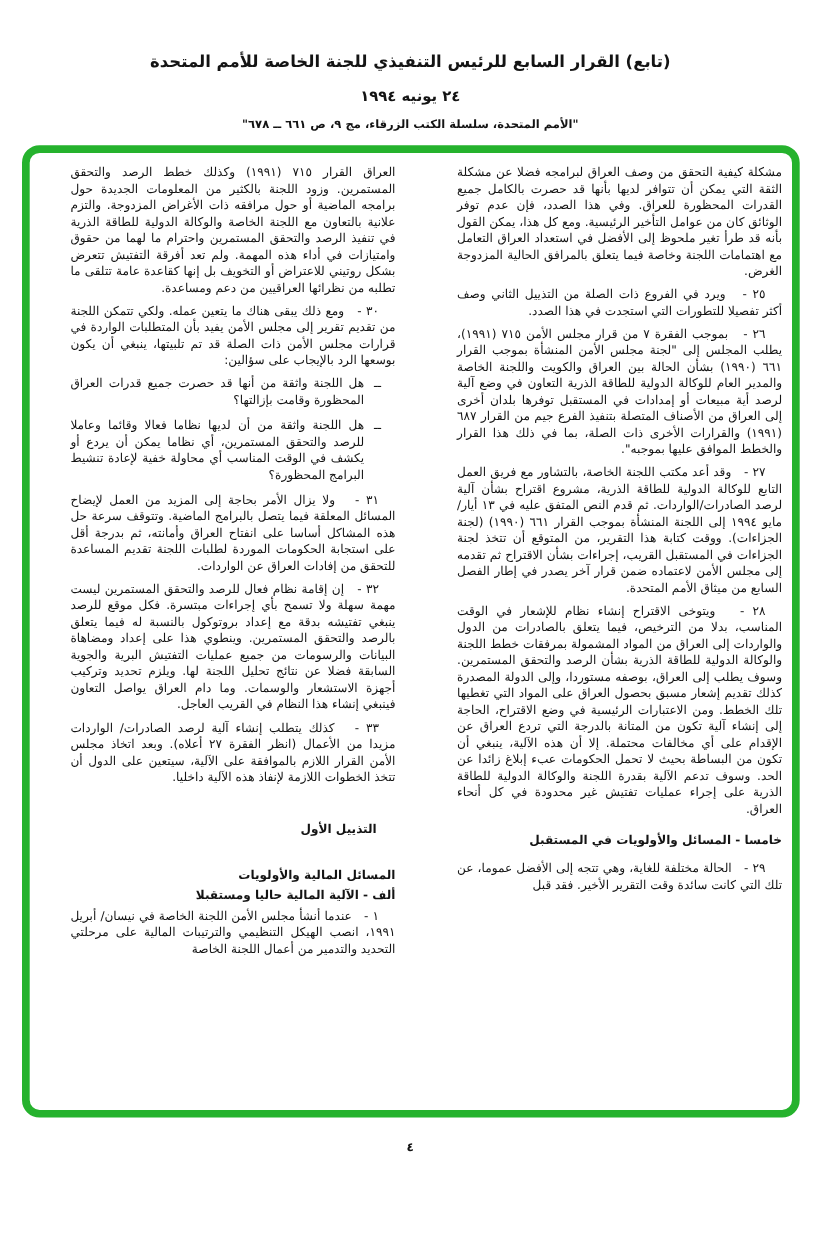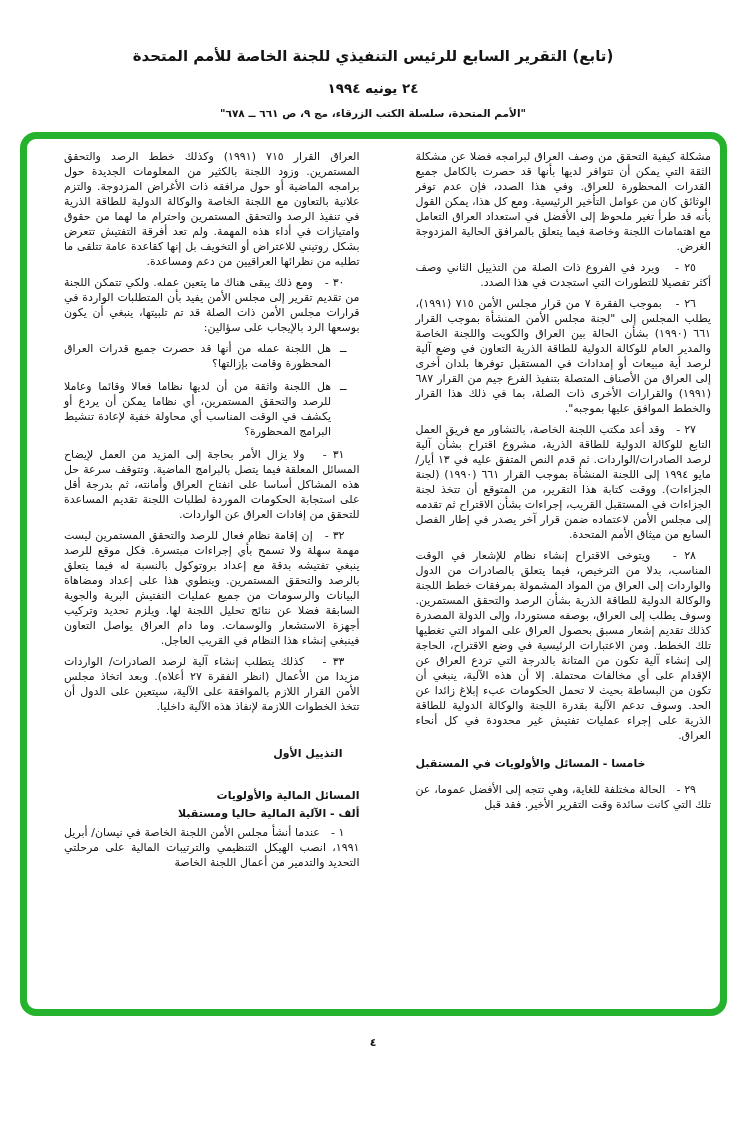--- a/index.html
+++ b/index.html
@@ -65,21 +65,21 @@
   }
   .para.cont { text-indent: 0; }
   .h-inline {
     font-size: 11px;
     font-weight: bold;
     margin: 10px 0 9px 0;
   }
   .h-center {
     font-size: 11px;
     font-weight: bold;
-    text-align: left;
+    text-align: right;
     margin: 13px 0 11px 0;
   }
   .h-appendix {
     font-size: 11px;
     font-weight: bold;
     margin: 32px 0 0 0;
     padding-right: 17px;
   }
   .h-sub {
     font-size: 11px;
@@ -109,21 +109,21 @@
     font-size: 11px;
     font-weight: bold;
   }
 </style>
 </head>
 <body>
 
 <div class="page">
 
   <div class="doc-header">
-    <div class="doc-title">(تابع) التقرير السابع للرئيس التنفيذي للجنة الخاصة للأمم المتحدة</div>
+    <div class="doc-title">(تابع) القرار السابع للرئيس التنفيذي للجنة الخاصة للأمم المتحدة</div>
     <div class="doc-date">٢٤ يونيه ١٩٩٤</div>
     <div class="doc-source">"الأمم المتحدة، سلسلة الكتب الزرقاء، مج ٩، ص ٦٦١ ــ ٦٧٨"</div>
   </div>
 
   <div class="frame">
     <div class="columns">
 
       <div class="col">
         <p class="para cont">مشكلة كيفية التحقق من وصف العراق لبرامجه فضلا عن مشكلة الثقة التي يمكن أن تتوافر لديها بأنها قد حصرت بالكامل جميع القدرات المحظورة للعراق. وفي هذا الصدد، فإن عدم توفر الوثائق كان من عوامل التأخير الرئيسية. ومع كل هذا، يمكن القول بأنه قد طرأ تغير ملحوظ إلى الأفضل في استعداد العراق التعامل مع اهتمامات اللجنة وخاصة فيما يتعلق بالمرافق الحالية المزدوجة الغرض.</p>
         <p class="para">٢٥ -&nbsp;&nbsp;&nbsp;ويرد في الفروع ذات الصلة من التذييل الثاني وصف أكثر تفصيلا للتطورات التي استجدت في هذا الصدد.</p>
@@ -132,21 +132,21 @@
         <p class="para">٢٨ -&nbsp;&nbsp;&nbsp;ويتوخى الاقتراح إنشاء نظام للإشعار في الوقت المناسب، بدلا من الترخيص، فيما يتعلق بالصادرات من الدول والواردات إلى العراق من المواد المشمولة بمرفقات خطط اللجنة والوكالة الدولية للطاقة الذرية بشأن الرصد والتحقق المستمرين. وسوف يطلب إلى العراق، بوصفه مستوردا، وإلى الدولة المصدرة كذلك تقديم إشعار مسبق بحصول العراق على المواد التي تغطيها تلك الخطط. ومن الاعتبارات الرئيسية في وضع الاقتراح، الحاجة إلى إنشاء آلية تكون من المتانة بالدرجة التي تردع العراق عن الإقدام على أي مخالفات محتملة. إلا أن هذه الآلية، ينبغي أن تكون من البساطة بحيث لا تحمل الحكومات عبء إبلاغ زائدا عن الحد. وسوف تدعم الآلية بقدرة اللجنة والوكالة الدولية للطاقة الذرية على إجراء عمليات تفتيش غير محدودة في كل أنحاء العراق.</p>
         <h3 class="h-center">خامسا - المسائل والأولويات في المستقبل</h3>
         <p class="para">٢٩ -&nbsp;&nbsp;&nbsp;الحالة مختلفة للغاية، وهي تتجه إلى الأفضل عموما، عن تلك التي كانت سائدة وقت التقرير الأخير. فقد قبل</p>
       </div>
 
       <div class="col">
         <p class="para cont">العراق القرار ٧١٥ (١٩٩١) وكذلك خطط الرصد والتحقق المستمرين. وزود اللجنة بالكثير من المعلومات الجديدة حول برامجه الماضية أو حول مرافقه ذات الأغراض المزدوجة. والتزم علانية بالتعاون مع اللجنة الخاصة والوكالة الدولية للطاقة الذرية في تنفيذ الرصد والتحقق المستمرين واحترام ما لهما من حقوق وامتيازات في أداء هذه المهمة. ولم تعد أفرقة التفتيش تتعرض بشكل روتيني للاعتراض أو التخويف بل إنها كقاعدة عامة تتلقى ما تطلبه من نظرائها العراقيين من دعم ومساعدة.</p>
         <p class="para">٣٠ -&nbsp;&nbsp;&nbsp;ومع ذلك يبقى هناك ما يتعين عمله. ولكي تتمكن اللجنة من تقديم تقرير إلى مجلس الأمن يفيد بأن المتطلبات الواردة في قرارات مجلس الأمن ذات الصلة قد تم تلبيتها، ينبغي أن يكون بوسعها الرد بالإيجاب على سؤالين:</p>
         <div class="bullet">
           <span class="dash">ــ</span>
-          <span class="bullet-text">هل اللجنة عمله من أنها قد حصرت جميع قدرات العراق المحظورة وقامت بإزالتها؟</span>
+          <span class="bullet-text">هل اللجنة واثقة من أنها قد حصرت جميع قدرات العراق المحظورة وقامت بإزالتها؟</span>
         </div>
         <div class="bullet">
           <span class="dash">ــ</span>
           <span class="bullet-text">هل اللجنة واثقة من أن لديها نظاما فعالا وقائما وعاملا للرصد والتحقق المستمرين، أي نظاما يمكن أن يردع أو يكشف في الوقت المناسب أي محاولة خفية لإعادة تنشيط البرامج المحظورة؟</span>
         </div>
         <p class="para">٣١ -&nbsp;&nbsp;&nbsp;ولا يزال الأمر بحاجة إلى المزيد من العمل لإيضاح المسائل المعلقة فيما يتصل بالبرامج الماضية. وتتوقف سرعة حل هذه المشاكل أساسا على انفتاح العراق وأمانته، ثم بدرجة أقل على استجابة الحكومات الموردة لطلبات اللجنة تقديم المساعدة للتحقق من إفادات العراق عن الواردات.</p>
         <p class="para">٣٢ -&nbsp;&nbsp;&nbsp;إن إقامة نظام فعال للرصد والتحقق المستمرين ليست مهمة سهلة ولا تسمح بأي إجراءات مبتسرة. فكل موقع للرصد ينبغي تفتيشه بدقة مع إعداد بروتوكول بالنسبة له فيما يتعلق بالرصد والتحقق المستمرين. وينطوي هذا على إعداد ومضاهاة البيانات والرسومات من جميع عمليات التفتيش البرية والجوية السابقة فضلا عن نتائج تحليل اللجنة لها. ويلزم تحديد وتركيب أجهزة الاستشعار والوسمات. وما دام العراق يواصل التعاون فينبغي إنشاء هذا النظام في القريب العاجل.</p>
         <p class="para">٣٣ -&nbsp;&nbsp;&nbsp;كذلك يتطلب إنشاء آلية لرصد الصادرات/ الواردات مزيدا من الأعمال (انظر الفقرة ٢٧ أعلاه). وبعد اتخاذ مجلس الأمن القرار اللازم بالموافقة على الآلية، سيتعين على الدول أن تتخذ الخطوات اللازمة لإنفاذ هذه الآلية داخليا.</p>
         <h3 class="h-appendix">التذييل الأول</h3>
         <h3 class="h-sub">المسائل المالية والأولويات</h3>

